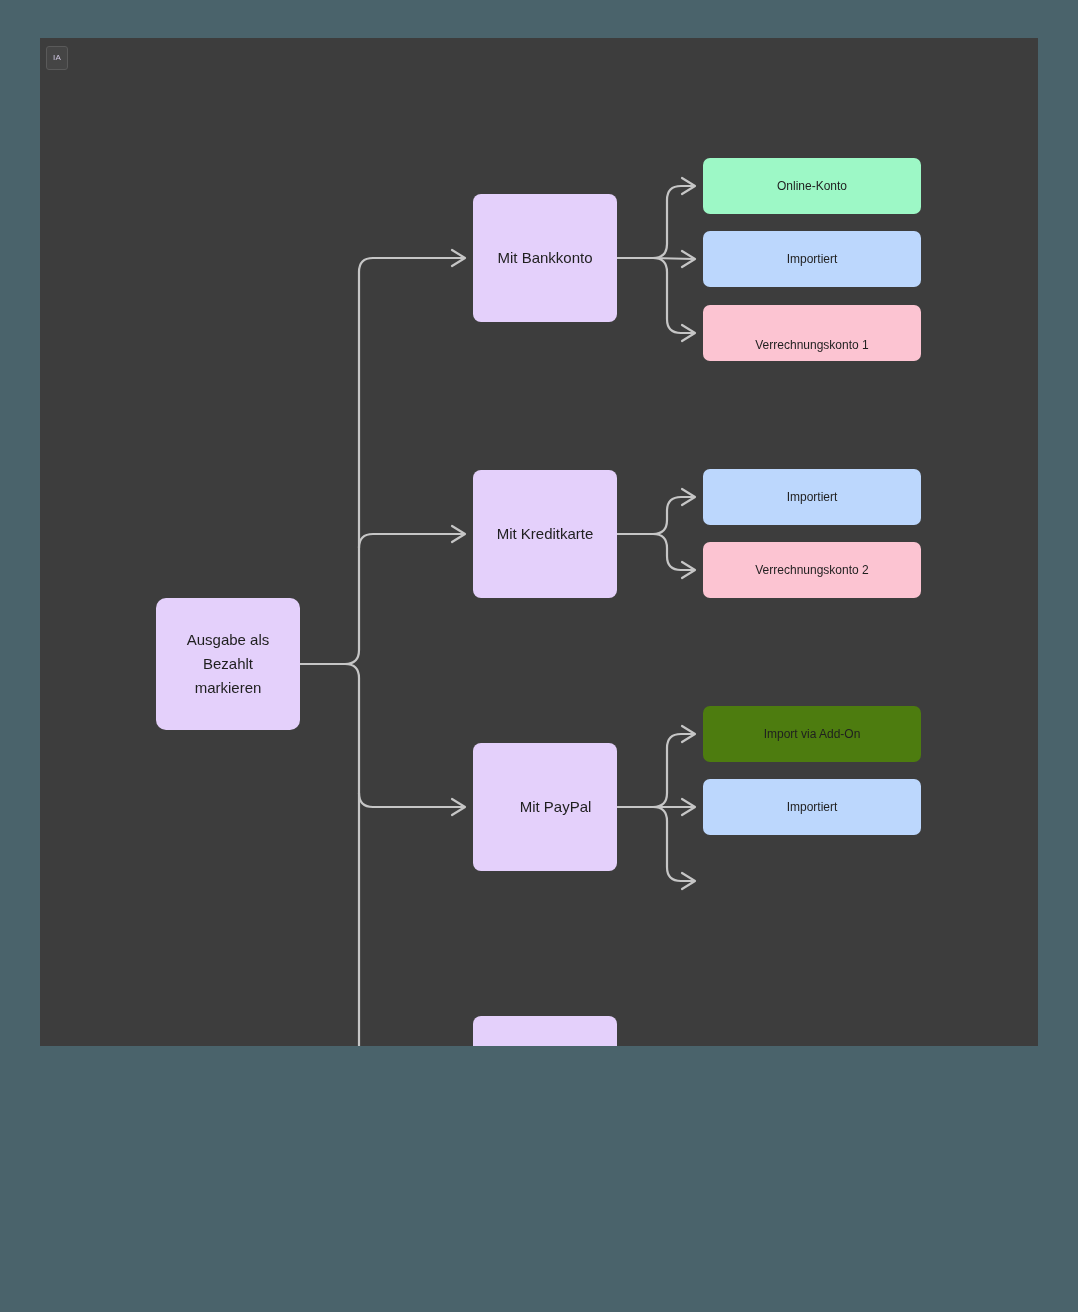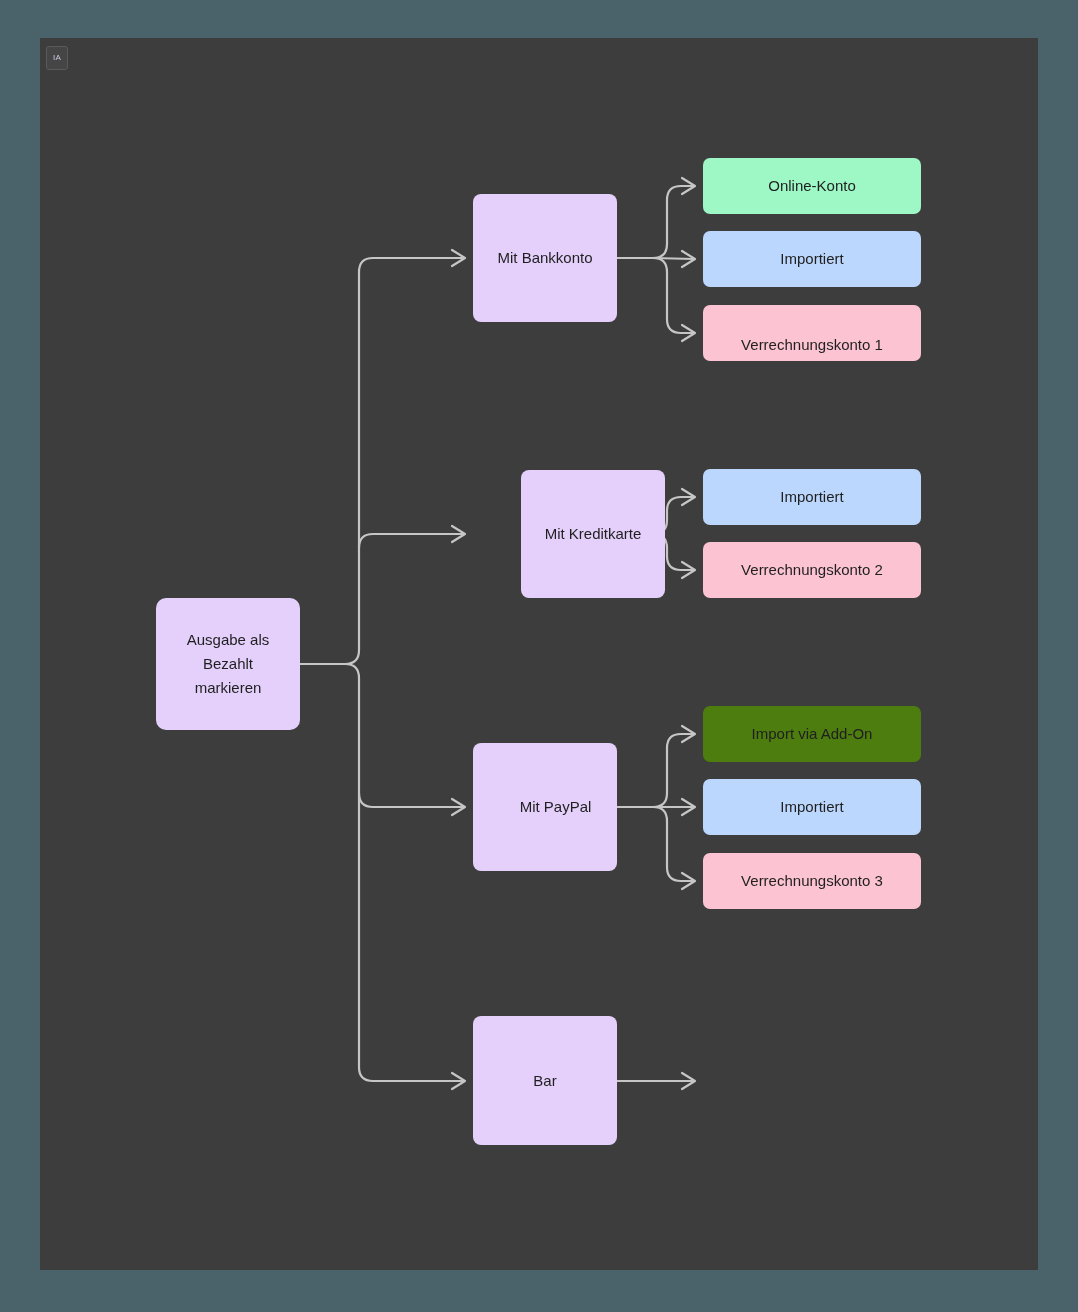--- a/index.html
+++ b/index.html
@@ -7,21 +7,21 @@
   body{
     width:1078px; height:1312px;
     background:#4a636b;
     font-family:"Liberation Sans","DejaVu Sans",sans-serif;
     overflow:hidden;
   }
   #stage{position:relative;width:1078px;height:1312px;}
 
   #canvas{
     position:absolute; left:40px; top:38px;
-    width:998px; height:1232px;
+    width:998px; height:1008px;
     background:#3d3d3d;
     overflow:hidden;
   }
 
   #badge{
     position:absolute; left:6px; top:8px;
     width:20px; height:22px;
     border:1px solid #5a5a5a; border-radius:3px;
     background:#454545;
     color:#cfc6e0;
@@ -41,21 +41,21 @@
     text-align:center;
     color:#1f1f1f;
     font-size:15px;
     line-height:24px;
     border-radius:8px;
     padding:4px 10px;
     white-space:pre-line;
   }
   .node.root{border-radius:10px;margin-left:48px;}
   .node.l2{border-radius:8px;}
-  .node.leaf{border-radius:7px; font-size:15px;}
+  .node.leaf{border-radius:7px; font-size:12px;}
 </style>
 </head>
 <body>
 
 <div id="stage">
 
   <div id="canvas">
 
     <div id="badge">IA</div>
 
@@ -108,21 +108,21 @@
     <div class="node root" style="left:68px;top:560px;width:144px;height:132px;background:#e4d0fb;">
       <span>Ausgabe als
 Bezahlt
 markieren</span>
     </div>
 
     <div class="node l2" style="left:433px;top:156px;width:144px;height:128px;background:#e4d0fb;">
       <span>Mit Bankkonto</span>
     </div>
 
-    <div class="node l2" style="left:433px;top:432px;width:144px;height:128px;background:#e4d0fb;margin-left:48px;">
+    <div class="node l2" style="left:433px;top:432px;width:144px;height:128px;background:#e4d0fb;">
       <span>Mit Kreditkarte</span>
     </div>
 
     <div class="node l2" style="left:433px;top:705px;width:144px;height:128px;background:#e4d0fb;padding-left:31px;">
       <span>Mit PayPal</span>
     </div>
 
     <div class="node l2" style="left:433px;top:978px;width:144px;height:129px;background:#e4d0fb;">
       <span>Bar</span>
     </div>
@@ -143,19 +143,16 @@
     <div class="node leaf" style="left:663px;top:504px;width:218px;height:56px;background:#fcc4d2;">
       <span>Verrechnungskonto 2</span>
     </div>
 
     <div class="node leaf" style="left:663px;top:668px;width:218px;height:56px;background:#4d7c0f;">
       <span>Import via Add-On</span>
     </div>
     <div class="node leaf" style="left:663px;top:741px;width:218px;height:56px;background:#bcd7fd;">
       <span>Importiert</span>
     </div>
-    <div class="node leaf" style="left:663px;top:815px;width:218px;height:56px;background:#fcc4d2;">
-      <span>Verrechnungskonto 3</span>
-    </div>
 
 
   </div>
 </div>
 
 </body></html>

